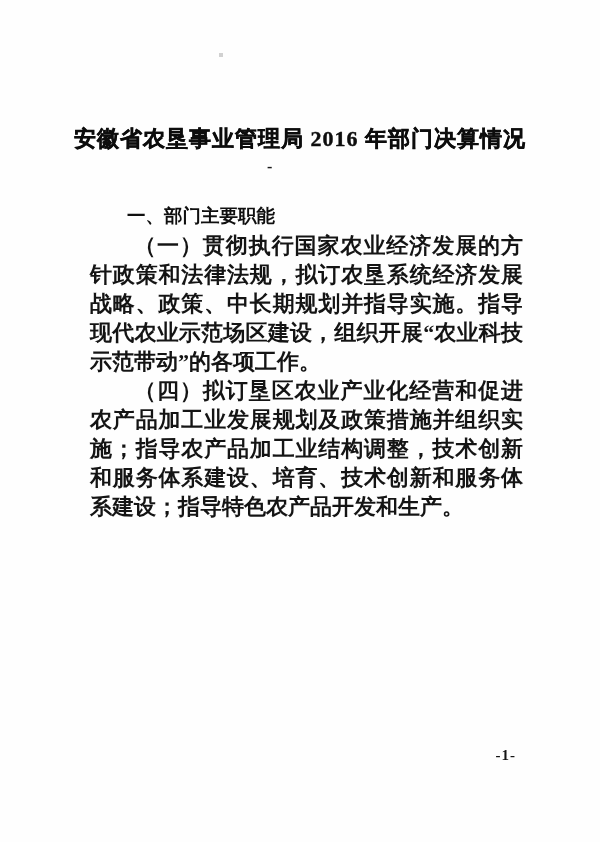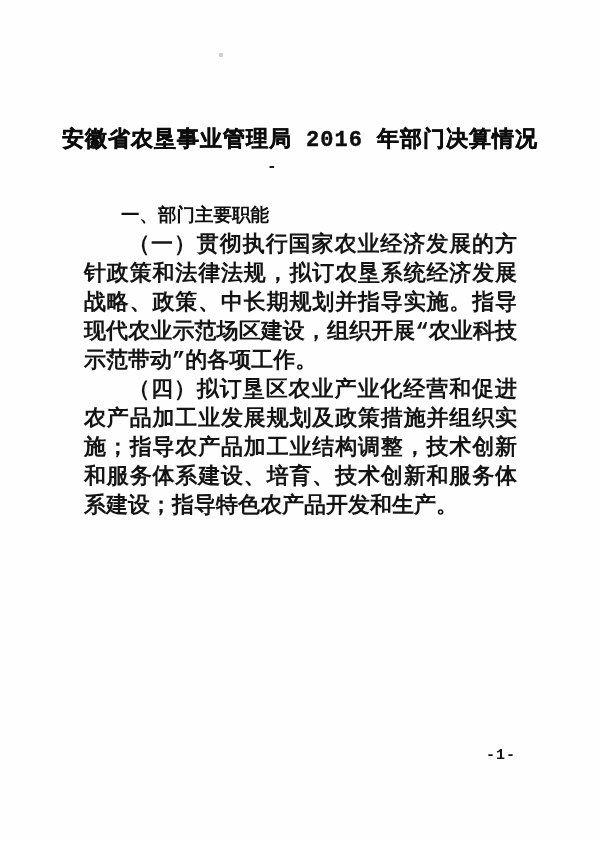--- a/index.html
+++ b/index.html
@@ -7,21 +7,21 @@
   html, body {
     background: #ffffff;
   }
 
   .page {
     position: relative;
     width: 600px;
     height: 842px;
     background: #fefefe;
     overflow: hidden;
-    font-family: Liberation Mono, monospace;
+    font-family: Liberation Serif, serif;
     color: #141414;
   }
 
   
   .speck {
     position: absolute;
     left: 219px;
     top: 53px;
     width: 4px;
     height: 4px;
@@ -47,21 +47,21 @@
     top: 158px;
     left: 267px;
     font-size: 16px;
     font-weight: 700;
     color: #1a1a1a;
   }
 
   .content {
     position: absolute;
     top: 202px;
-    left: 84px;
+    left: 90px;
     width: 433px;
   }
 
   .section-heading {
     font-size: 18.5px;
     font-weight: 700;
     line-height: 29px;
     text-indent: 2em;
     color: #0f0f0f;
   }

